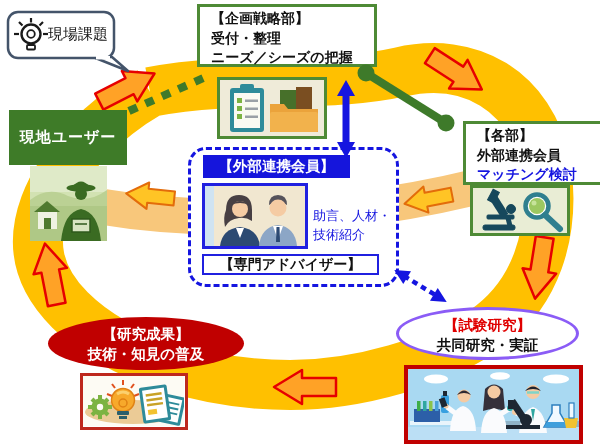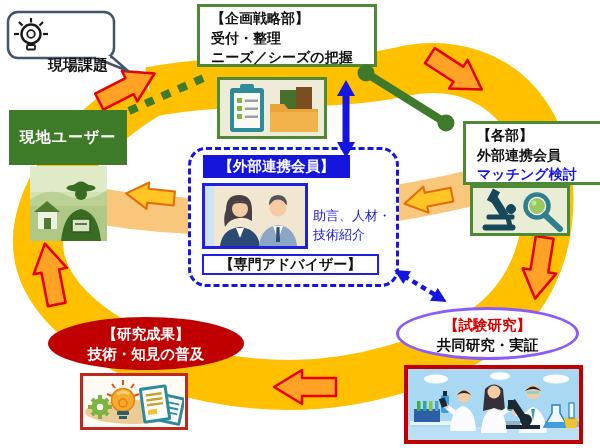--- a/index.html
+++ b/index.html
@@ -64,21 +64,21 @@
         <rect x="27" y="45" width="8" height="4.5" rx="1" stroke-width="1.8"></rect>
         <line x1="14" y1="34" x2="19" y2="34" stroke-width="2.2"></line>
         <line x1="43" y1="34" x2="48" y2="34" stroke-width="2.2"></line>
         <line x1="19" y1="22" x2="22.5" y2="25.5" stroke-width="2.2"></line>
         <line x1="43" y1="22" x2="39.5" y2="25.5" stroke-width="2.2"></line>
         <line x1="31" y1="18" x2="31" y2="22.5" stroke-width="2.2"></line>
       </g>
     </g>
   </svg>
 
-  <div class="abs" style="left:48px;top:25px;width:64px;font-weight:bold;font-size:15px;color:#111;margin-top:31px;">現場課題</div>
+  <div class="abs" style="left:48px;top:25px;width:64px;font-weight:normal;font-size:15px;color:#111;">現場課題</div>
 
   <div class="abs gbox" style="left:197px;top:4px;width:180px;height:63px;">
     <div>【企画戦略部】</div>
     <div>受付・整理</div>
     <div>ニーズ／シーズの把握</div>
   </div>
 
   <div class="abs imgframe" style="left:217px;top:77px;width:110px;height:62px;border:3px solid #4E8A35;">
     <svg width="104" height="56" viewBox="0 0 104 56">
       <rect x="0" y="0" width="104" height="56" fill="#EFEBD9"></rect>

